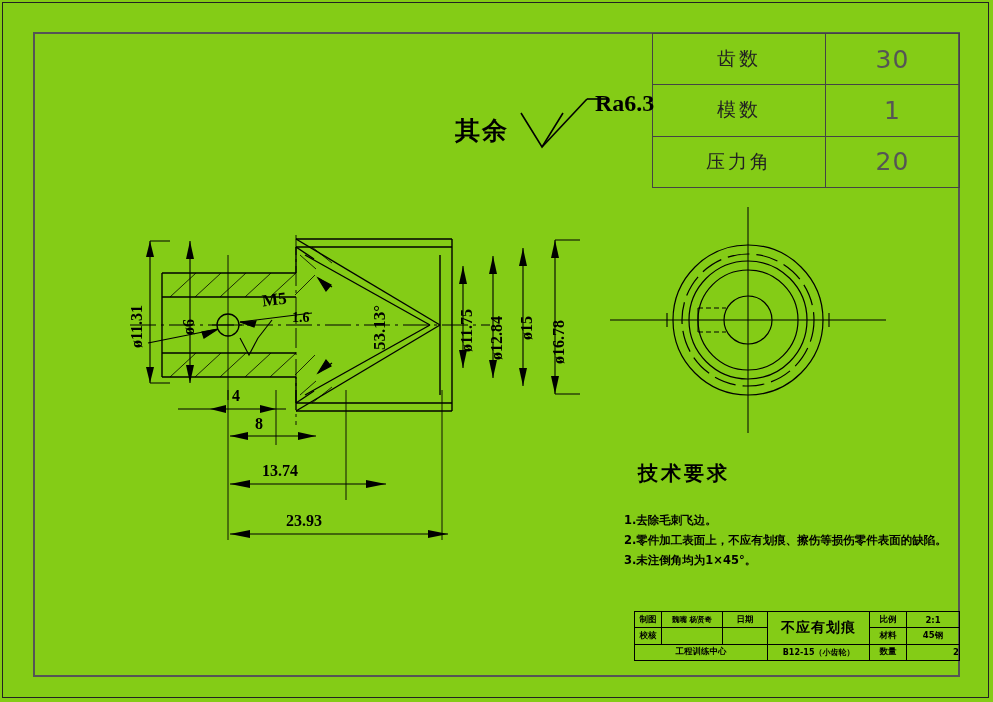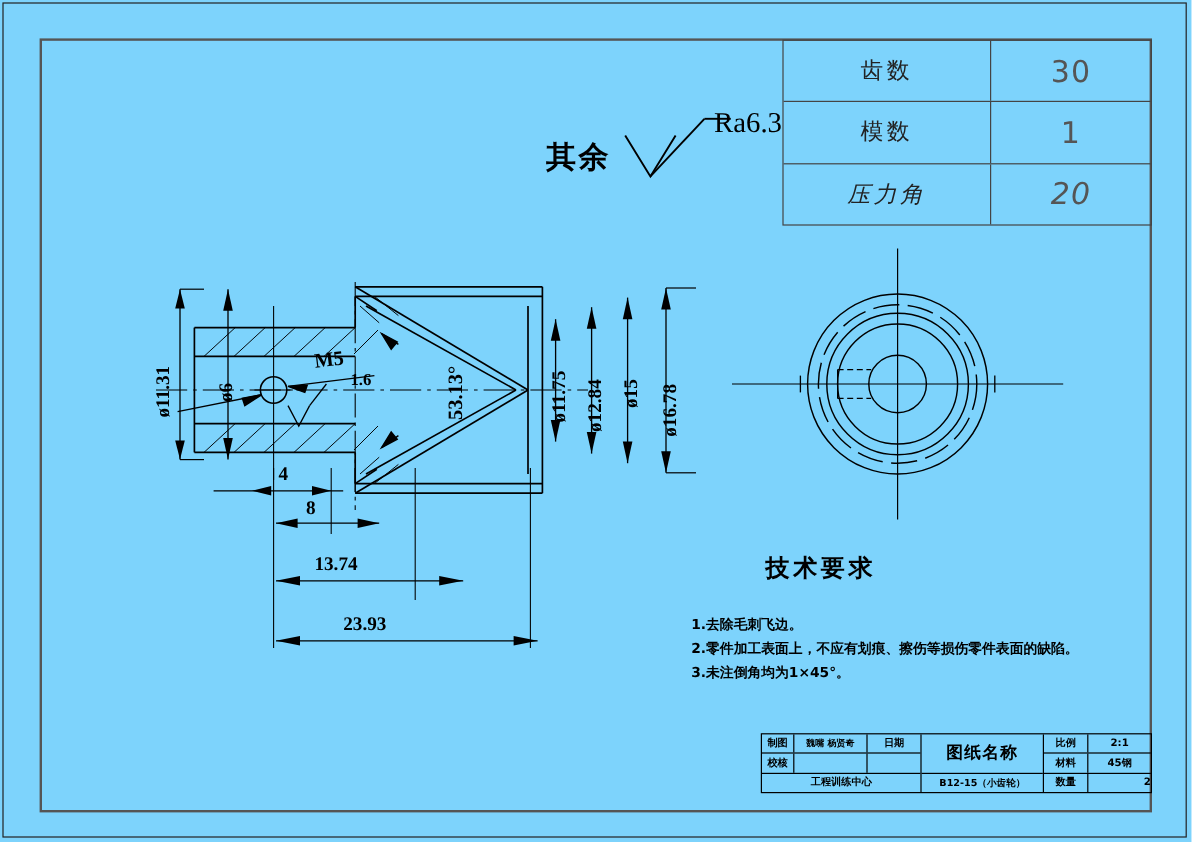--- a/index.html
+++ b/index.html
@@ -1,60 +1,60 @@
 <!DOCTYPE html>
 <html><head>
 <meta charset="utf-8">
 <style>
   html,body{margin:0;padding:0;background:#ffffff;}
   body{width:993px;height:702px;overflow:hidden;
        font-family:"Liberation Serif",serif;color:#000;}
-  #sheet{position:relative;width:993px;height:702px;background:#7dd3fc;}
+  #sheet{position:relative;width:993px;height:702px;background:#84cc16;}
   .abs{position:absolute;}
 
   
   #outer-border{left:2px;top:2px;width:987px;height:696px;
                 border:1px solid #222;box-sizing:border-box;}
   #inner-frame{left:33px;top:32px;width:927px;height:645px;
                border:2px solid #555;box-sizing:border-box;}
 
   
   svg{display:block;overflow:visible;}
 
   
   #gear-table{left:652px;top:33px;width:308px;height:155px;
               border:1px solid #444;box-sizing:border-box;
               display:flex;flex-direction:column;}
   #gear-table .grow{flex:1;display:flex;border-bottom:1px solid #444;}
-  #gear-table .grow:last-child{border-bottom:none;font-style:italic;}
+  #gear-table .grow:last-child{border-bottom:none;}
   #gear-table .gname{width:172px;border-right:1px solid #444;
             display:flex;align-items:center;justify-content:center;
             font-family:"DejaVu Sans",sans-serif;font-size:19px;
             letter-spacing:3px;color:#222;}
   #gear-table .gval{flex:1;display:flex;align-items:center;
             justify-content:center;font-family:"DejaVu Sans",sans-serif;
             font-size:25px;color:#555;letter-spacing:1px;}
 
   
   #rough-note{left:455px;top:95px;display:flex;align-items:flex-end;}
   #rough-note .qiyu{font-family:"DejaVu Sans",sans-serif;font-size:25px;
             font-weight:700;letter-spacing:2px;margin-right:8px;
             position:relative;top:-6px;}
   #rough-note .ra{font-family:"Liberation Serif",serif;font-size:24px;
-            font-weight:400;position:relative;top:-36px;left:-14px;}
+            font-weight:700;position:relative;top:-36px;left:-14px;}
 
   
   .dimtxt{font-family:"Liberation Serif",serif;font-size:16px;
           font-weight:700;white-space:nowrap;letter-spacing:0px;}
   .vtxt{transform:rotate(-90deg);transform-origin:left top;}
 
   
   #tech-title{left:638px;top:460px;font-family:"DejaVu Sans",sans-serif;
               font-size:20px;font-weight:700;letter-spacing:3px;}
-  #tech-list{left:576px;top:510px;width:360px;
+  #tech-list{left:624px;top:510px;width:360px;
              font-family:"DejaVu Sans",sans-serif;font-size:11.5px;
              font-weight:700;line-height:20px;color:#000;}
   #tech-list div{white-space:nowrap;}
 
   
   #title-block{left:634px;top:611px;width:326px;height:50px;
                border:1px solid #000;box-sizing:border-box;
                display:flex;font-family:"DejaVu Sans",sans-serif;}
   #tb-left{width:144px;display:flex;flex-direction:column;
            border-right:1px solid #000;}
@@ -341,21 +341,21 @@
         <div class="tb-c" style="width:26px;">校核</div>
         <div class="tb-c" style="width:60px;"></div>
         <div class="tb-c nb" style="flex:1;"></div>
       </div>
       <div class="tb-r last">
         <div class="tb-c nb" style="flex:1;">工程训练中心</div>
       </div>
     </div>
 
     <div id="tb-mid">
-      <div class="m1">图纸名称</div>
+      <div class="m1">不应有划痕</div>
       <div class="m2">B12-15（小齿轮）</div>
     </div>
 
     <div id="tb-right">
       <div class="rr">
         <div class="rk">比例</div>
         <div class="rv">2:1</div>
       </div>
       <div class="rr">
         <div class="rk">材料</div>

